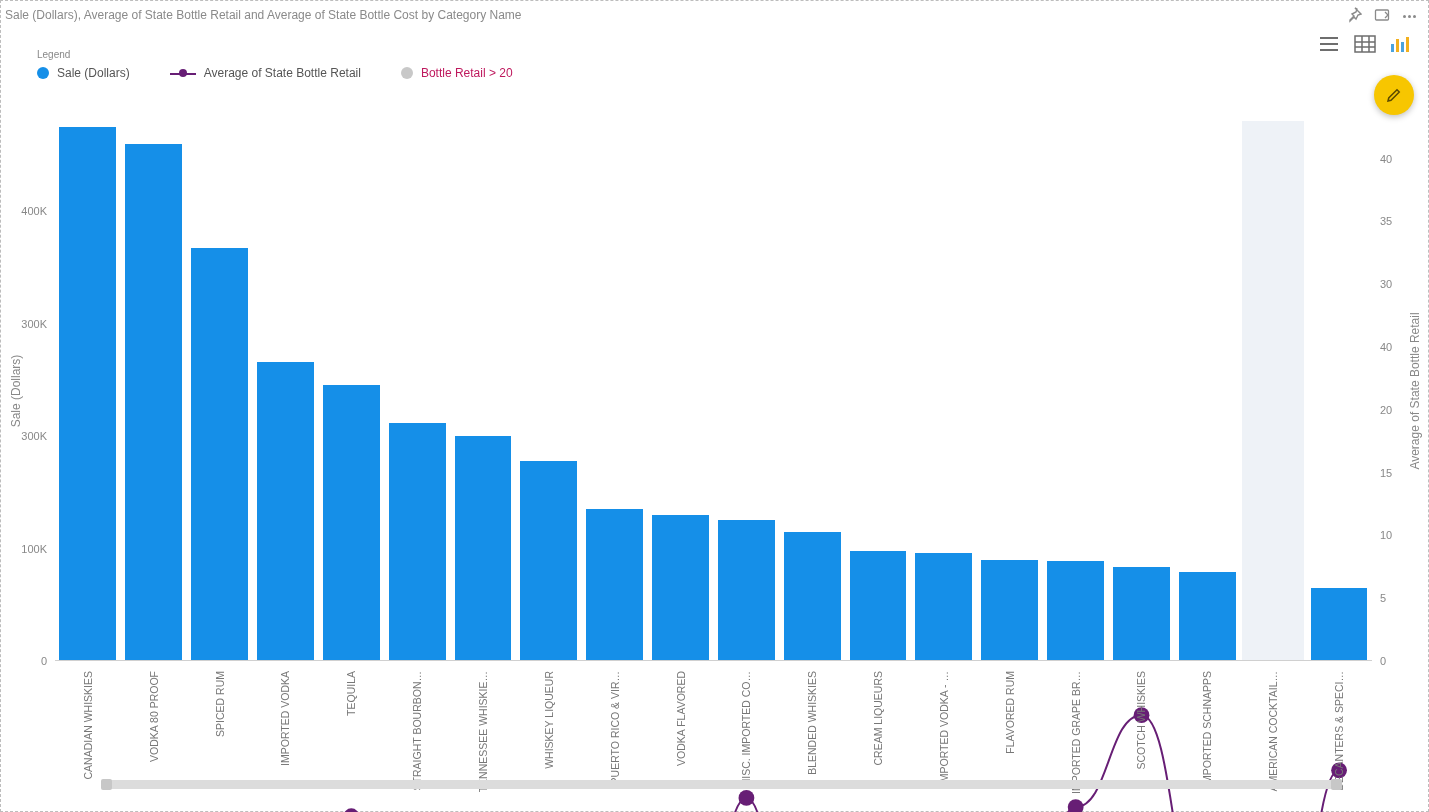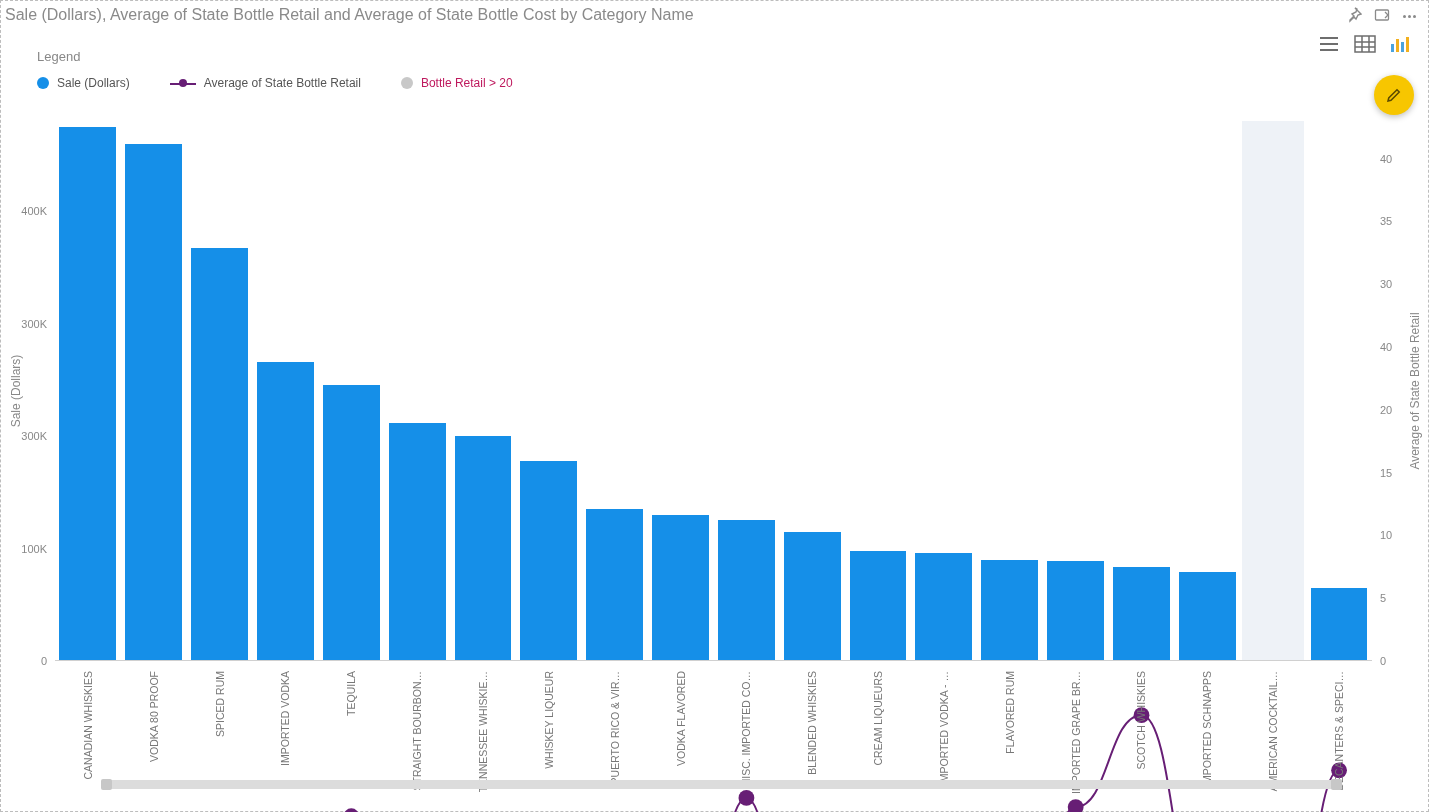--- a/index.html
+++ b/index.html
@@ -1,25 +1,25 @@
 <!DOCTYPE html>
 <html><head>
 <meta charset="utf-8">
 <style>
   html,body{margin:0;padding:0;font-family:"Segoe UI",Arial,sans-serif;background:#fff;color:#333;}
   .visual{position:relative;width:1429px;height:812px;box-sizing:border-box;border:1px dashed #bdbdbd;}
   .titlebar{display:flex;align-items:center;justify-content:space-between;height:28px;padding:0 10px 0 4px;}
-  .title{font-size:16px;color:#8a8a8a;white-space:nowrap;overflow:hidden;text-overflow:ellipsis;flex:1;}
+  .title{font-size:12px;color:#8a8a8a;white-space:nowrap;overflow:hidden;text-overflow:ellipsis;flex:1;}
   .title-icons{display:flex;align-items:center;gap:12px;color:#8a8a8a;}
   .title-icons .ico{width:16px;height:16px;cursor:pointer;}
   .dots-ico span{display:inline-block;width:3px;height:3px;background:#8a8a8a;border-radius:50%;margin:0 1px;vertical-align:middle;}
   .view-switch{position:absolute;top:32px;right:14px;display:flex;gap:10px;}
   .view-switch .vbtn{width:26px;height:22px;display:flex;align-items:center;justify-content:center;color:#6e6e6e;cursor:pointer;}
   .legend{position:absolute;left:36px;top:48px;font-size:12px;color:#555;}
-  .legend-title{font-size:13px;color:#888;margin-bottom:12px;}
+  .legend-title{font-size:10px;color:#888;margin-bottom:6px;}
   .legend-items{display:flex;align-items:center;gap:40px;}
   .legend-item{display:flex;align-items:center;gap:8px;}
   .mark-dot{width:12px;height:12px;border-radius:50%;}
   .mark-line{position:relative;width:26px;height:12px;}
   .mark-line::before{content:"";position:absolute;left:0;right:0;top:50%;border-top:2px solid var(--c);}
   .mark-line::after{content:"";position:absolute;left:50%;top:50%;width:8px;height:8px;border-radius:50%;background:var(--c);transform:translate(-50%,-50%);}
   .chart-area{position:absolute;left:54px;right:56px;top:120px;bottom:150px;}
   .y-axis-left,.y-axis-right{position:absolute;top:0;bottom:0;width:40px;font-size:11px;color:#888;}
   .y-axis-left{left:-48px;text-align:right;}
   .y-axis-right{right:-48px;text-align:left;}

